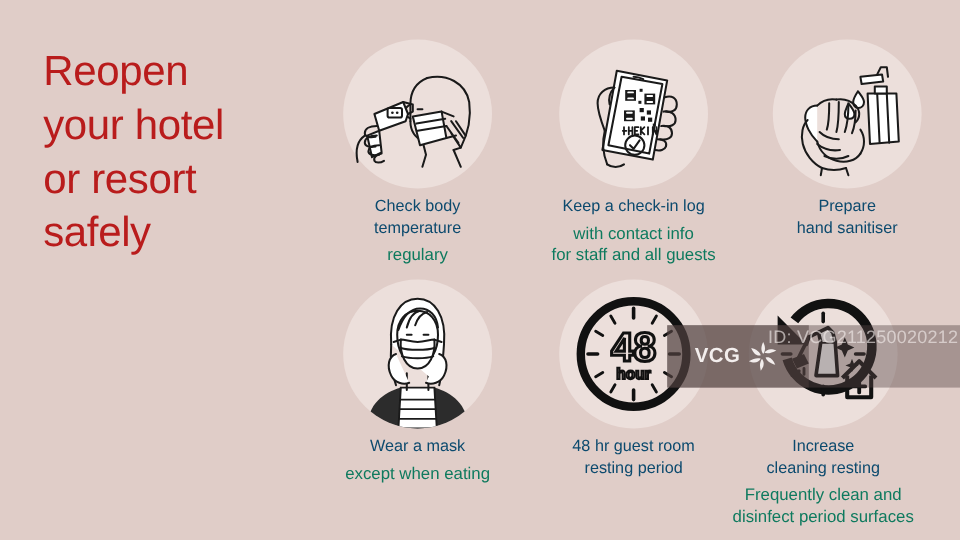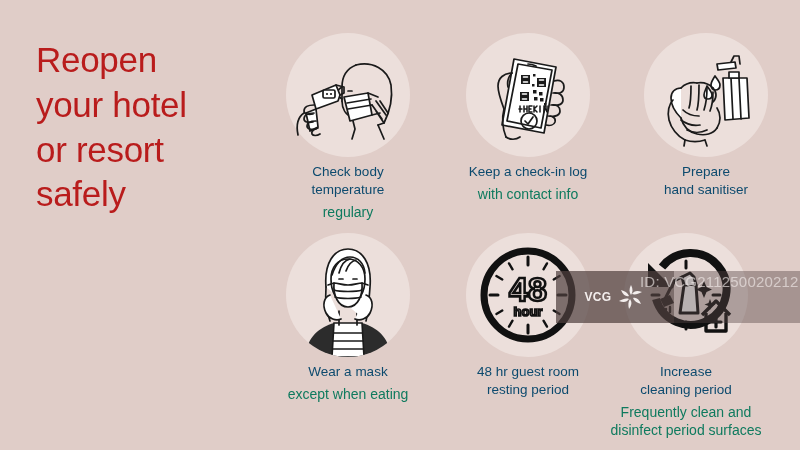--- a/index.html
+++ b/index.html
@@ -107,21 +107,21 @@
     width: 118px;
     height: 52px;
     background: rgba(77,62,60,0.50);
     display: flex;
     align-items: center;
     justify-content: center;
     gap: 4px;
   }
   #wm-logo-text {
     color: #f3eeed;
-    font-size: 12px;
+    font-size: 17px;
     font-weight: 700;
     letter-spacing: 0.4px;
     font-family: "Liberation Sans", sans-serif;
   }
   #wm-id {
     position: absolute;
     left: 84px;
     top: 2px;
     color: rgba(244,238,236,0.62);
     font-size: 15px;
@@ -243,20 +243,21 @@
           <path d="M30 68 C28 76 28 86 32 96"></path>
           <path d="M32 96 C36 99 42 99 46 96"></path>
         </g>
       </svg>
     </div>
     <div class="cap">
       <span>Keep a check-in log</span>
     </div>
     <div class="sub">
       <span class="sl">with contact info</span>
+      <span class="sl">for staff and all guests</span>
     </div>
   </div>
 
   <div class="card" id="card-sanitiser">
     <div class="badge">
       <svg width="110" height="106" viewBox="0 0 110 106">
         <g fill="none" stroke="#1a1a1a" stroke-width="1.7" stroke-linecap="round" stroke-linejoin="round">
 
           <path d="M72 36 L96 36 L98 76 L74 78 Z" fill="#ffffff"></path>
 
@@ -427,21 +428,21 @@
           <path d="M74 72 L74 90 L94 90 L94 72"></path>
         </g>
 
         <g stroke="#111111" stroke-width="3.2" stroke-linecap="round">
           <path d="M84 76 L84 86 M79 81 L89 81"></path>
         </g>
       </svg>
     </div>
     <div class="cap">
       <span>Increase</span><br>
-      <span>cleaning period</span>
+      <span>cleaning resting</span>
     </div>
     <div class="sub">
       <span class="sl">Frequently clean and</span>
       <span class="sl">disinfect period surfaces</span>
     </div>
   </div>
 
   <div id="watermark">
     <div id="wm-bar"></div>
     <div id="wm-logo-block">

